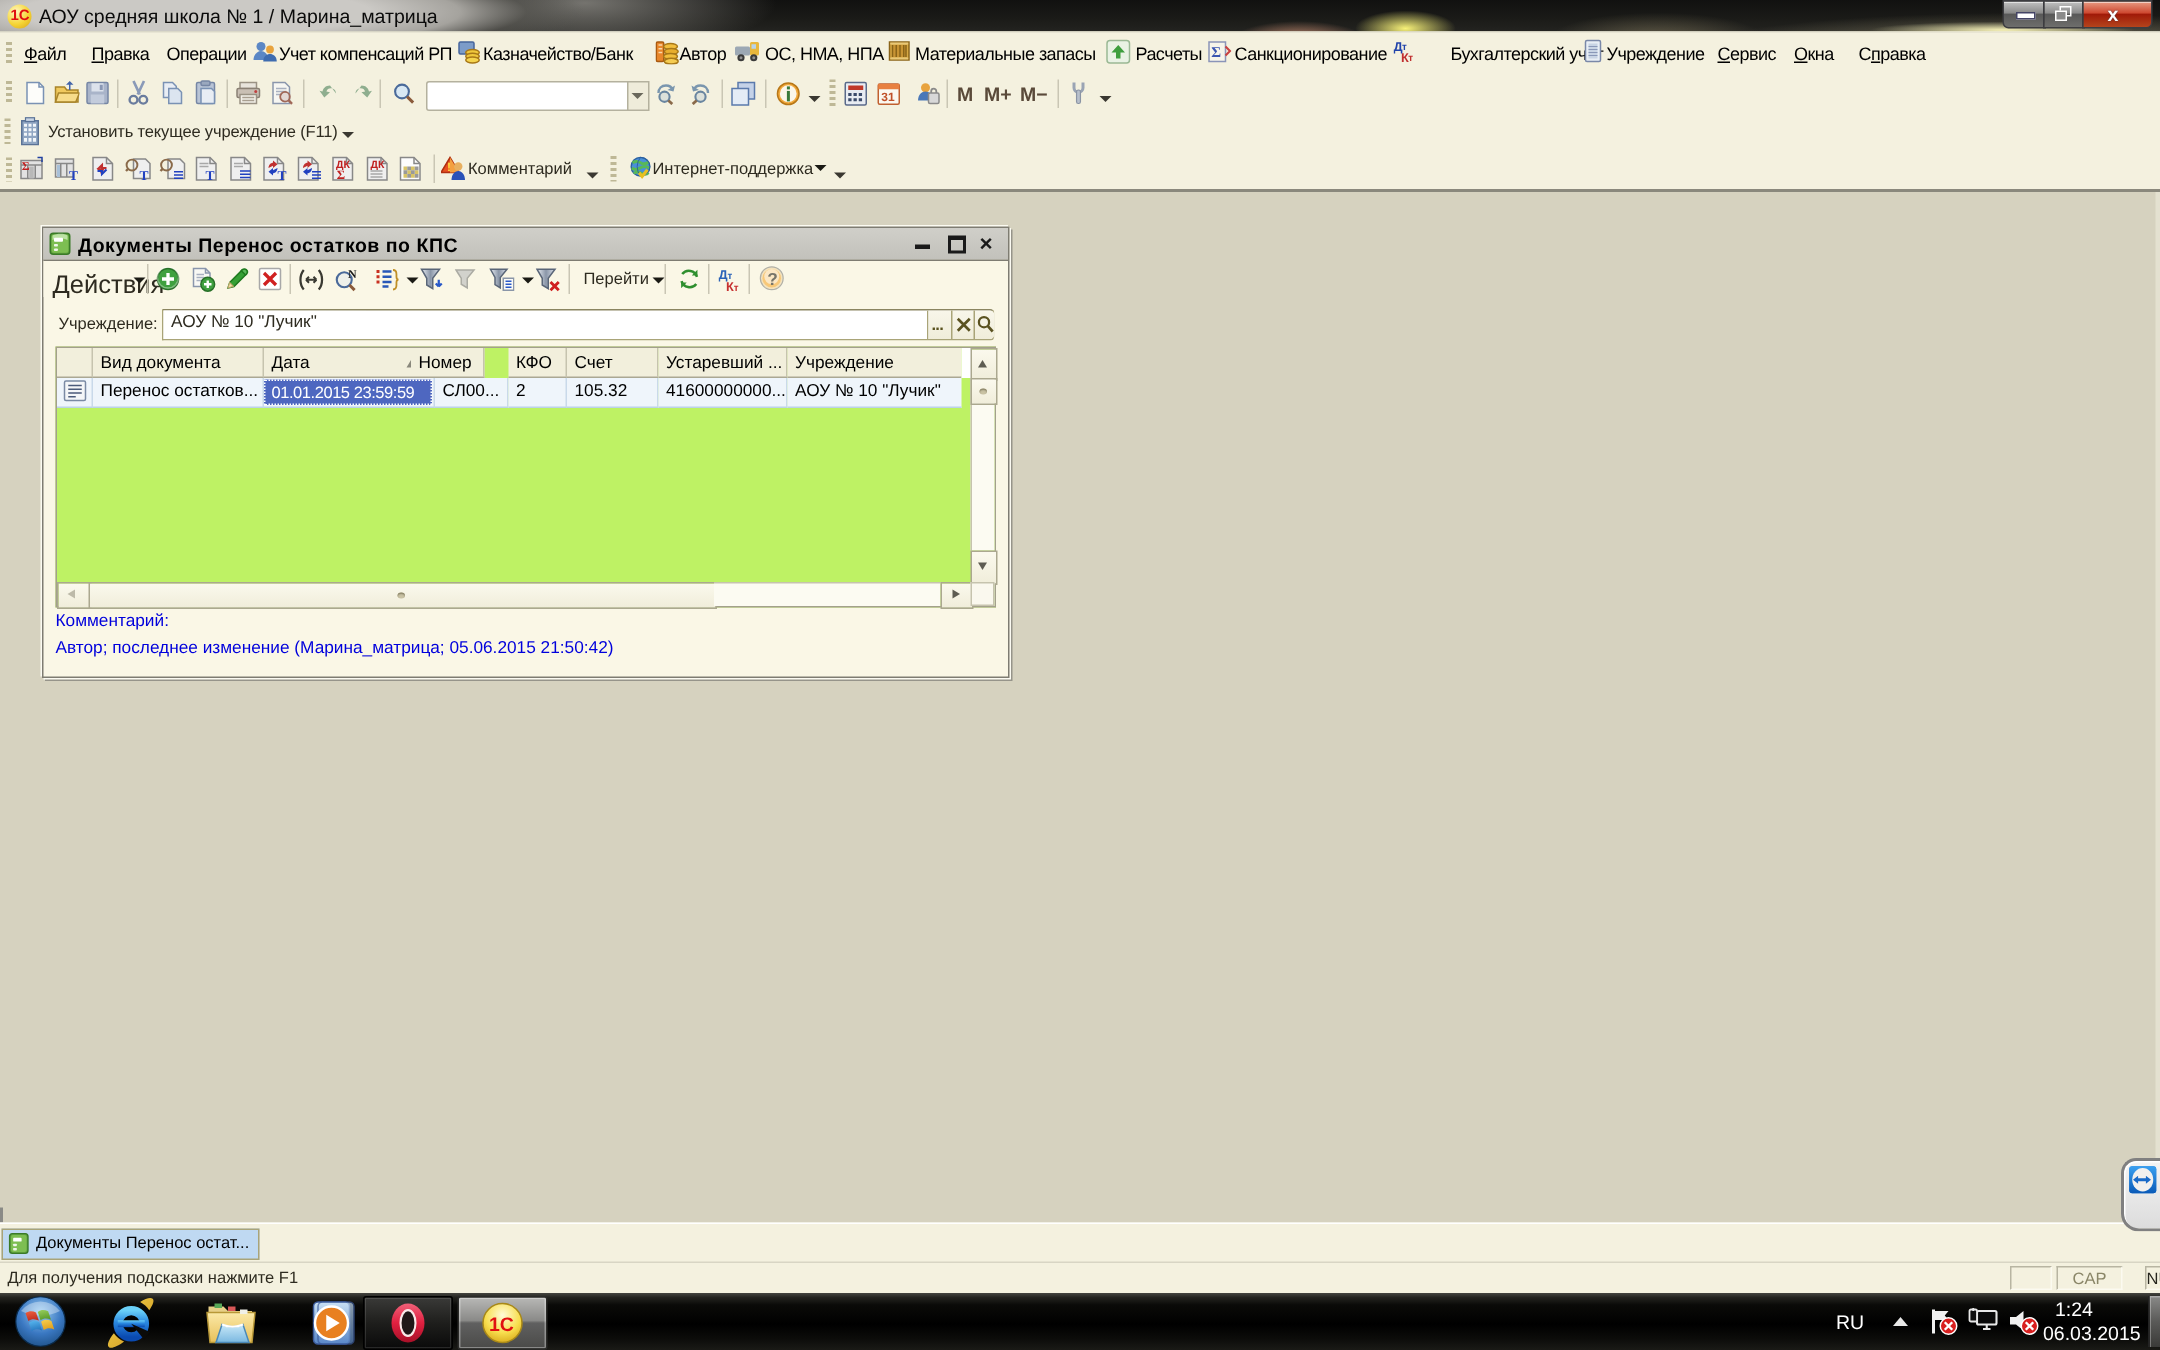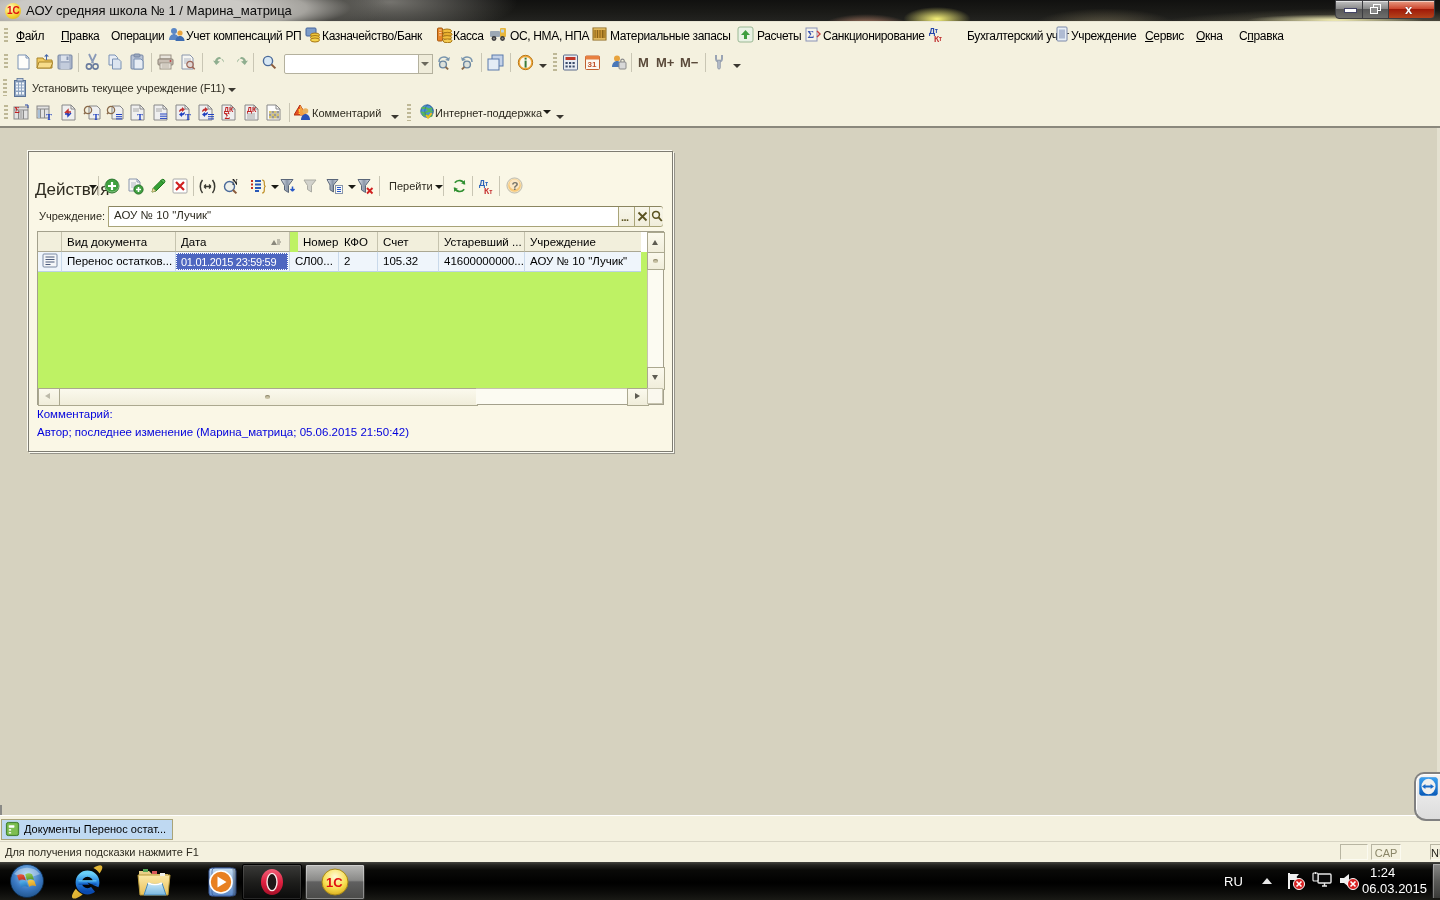--- a/index.html
+++ b/index.html
@@ -105,21 +105,21 @@
       </svg></div>
   <div class="mitem" style="left:322px;">Казначейство/Банк</div>
   <div class="mitem" style="left:437px;top:4px;"><svg width="16" height="17" viewBox="0 0 16 17">
         <rect x="0.5" y="2" width="5" height="13" rx="1" fill="#E8862A" stroke="#A85A10"></rect>
         <path d="M2 4h2.5M2 6.5h2.5M2 9h2.5" stroke="#F8D8A8" stroke-width="0.9"></path>
         <ellipse cx="10" cy="5" rx="4.6" ry="2" fill="#F2BE3C" stroke="#A87818"></ellipse>
         <ellipse cx="10.5" cy="8.3" rx="4.6" ry="2" fill="#E8AE2E" stroke="#A87818"></ellipse>
         <ellipse cx="10" cy="11.6" rx="4.6" ry="2" fill="#F2BE3C" stroke="#A87818"></ellipse>
         <ellipse cx="10.5" cy="14.8" rx="4.6" ry="1.9" fill="#F5CC52" stroke="#A87818"></ellipse>
       </svg></div>
-  <div class="mitem" style="left:453px;">Касса</div>
+  <div class="mitem" style="left:453px;">Автор</div>
   <div class="mitem" style="left:490px;top:5px;"><svg width="18" height="15" viewBox="0 0 18 15">
         <rect x="0" y="4" width="10" height="6" rx="1" fill="#9CA8B4"></rect>
         <rect x="10" y="1" width="6" height="9" rx="1" fill="#E8B73C"></rect>
         <rect x="11" y="2.5" width="3" height="3" fill="#B8D4E8"></rect>
         <circle cx="4" cy="11.5" r="2.4" fill="#3A3A3A"></circle>
         <circle cx="12.5" cy="11.5" r="2.4" fill="#3A3A3A"></circle>
         <circle cx="4" cy="11.5" r="1" fill="#909090"></circle>
         <circle cx="12.5" cy="11.5" r="1" fill="#909090"></circle>
       </svg></div>
   <div class="mitem" style="left:510px;">ОС, НМА, НПА</div>
@@ -413,20 +413,34 @@
     </svg>
   <div class="tbtxt" style="left:435px;top:7px;font-size:11px;">Интернет-поддержка</div>
   <div class="dd" style="left:543px;top:10px;border-top-color:#1A1A14;"></div>
   <div class="dd" style="left:556px;top:15px;"></div>
 </div>
 
 <div class="abs" id="workspace"></div>
 <div class="abs" id="rightedge"></div>
 
 <div class="abs" id="cw">
+  <div class="abs" id="cwtitle">
+     <svg style="position:absolute;left:3px;top:2px;" width="17" height="17" viewBox="0 0 17 17">
+        <rect x="1.5" y="1.5" width="13" height="14" rx="2" fill="#63A53F" stroke="#3A7A28"></rect>
+        <rect x="2.5" y="2.5" width="11" height="12" rx="1.5" fill="#7DBE52"></rect>
+        <path d="M3 3c3-1.5 8-1.5 10 0l0 3c-3-1.5-7-1.5-10 0z" fill="rgba(240,255,230,.55)"></path>
+        <rect x="4" y="4.5" width="6" height="2.6" rx="0.6" fill="#FFF"></rect>
+        <rect x="4" y="8.6" width="2.6" height="1.8" rx="0.5" fill="#EFF6EA"></rect>
+        <rect x="4" y="11.6" width="2.6" height="1.8" rx="0.5" fill="#EFF6EA"></rect>
+      </svg>
+     <div class="txt">Документы Перенос остатков по КПС</div>
+     <div style="position:absolute;left:581px;top:11px;width:10px;height:3px;background:#1A1A1A;"></div>
+     <div style="position:absolute;left:603px;top:5px;width:8px;height:7px;border:2px solid #1A1A1A;border-top-width:3px;"></div>
+     <div style="position:absolute;left:624px;top:2px;font-size:15px;font-weight:bold;color:#1A1A1A;">×</div>
+  </div>
   <div class="abs" id="cwtb">
      <div class="tbtxt" style="left:6px;top:6px;font-size:17px;">Действия</div>
      <div class="dd" style="left:60px;top:11px;border-top-color:#1A1A14;"></div>
      <div class="sep" style="left:69px;top:2px;height:20px;"></div>
      <svg class="abs" style="left:75px;top:4px;" width="16" height="16" viewBox="0 0 16 16">
         <circle cx="8" cy="8" r="7" fill="#3FA03F" stroke="#287028"></circle>
         <circle cx="8" cy="8" r="7" fill="none" stroke="rgba(255,255,255,.35)" stroke-width="1" transform="translate(0,-1)"></circle>
         <path d="M8 4v8M4 8h8" stroke="#FFF" stroke-width="2.2"></path>
       </svg>
      <svg class="abs" style="left:98px;top:4px;" width="17" height="17" viewBox="0 0 17 17">
@@ -526,21 +540,21 @@
      </div>
   </div>
   <div class="abs" id="tbl">
 
      <div class="th" style="left:0;width:24px;"></div>
      <div class="th" style="left:24px;width:114px;padding-left:5px;">Вид документа</div>
      <div class="th" style="left:138px;width:114px;padding-left:5px;">Дата<svg style="position:absolute;right:8px;top:5px;" width="12" height="10" viewBox="0 0 12 10">
           <path d="M2 8l3-5 3 5z" fill="#8A887C"></path>
           <path d="M8 3h3M8 5h4M8 7h3" stroke="#8A887C"></path>
         </svg></div>
-     <div class="th" style="left:260px;width:49px;padding-left:5px;">Номер</div>
+     <div class="th" style="left:236px;width:49px;padding-left:5px;">Номер</div>
      <div class="th" style="left:301px;width:39px;padding-left:5px;">КФО</div>
      <div class="th" style="left:340px;width:61px;padding-left:5px;">Счет</div>
      <div class="th" style="left:401px;width:86px;padding-left:5px;">Устаревший ...</div>
      <div class="th" style="left:487px;width:116px;padding-left:5px;border-right:none;">Учреждение</div>
      <div class="th" style="left:603px;width:7px;border-right:none;background:#FFF;border-bottom:none;"></div>
 
      <div class="td" style="left:0;width:24px;">
         <svg style="position:absolute;left:4px;top:1px;" width="16" height="15" viewBox="0 0 16 15">
           <rect x="1" y="1" width="14" height="13" rx="1" fill="#F4F6F8" stroke="#7A8AA4"></rect>
           <path d="M3.5 4h9M3.5 6.5h9M3.5 9h9M3.5 11.5h5" stroke="#4A5A7A" stroke-width="1"></path>
@@ -592,21 +606,21 @@
         <rect x="4" y="4.5" width="6" height="2.6" rx="0.6" fill="#FFF"></rect>
         <rect x="4" y="8.6" width="2.6" height="1.8" rx="0.5" fill="#EFF6EA"></rect>
         <rect x="4" y="11.6" width="2.6" height="1.8" rx="0.5" fill="#EFF6EA"></rect>
       </svg>
       <span style="position:absolute;left:22px;top:3px;font-size:11px;white-space:nowrap;">Документы Перенос остат...</span>
     </div>
 </div>
 <div class="abs" id="statusbar">
   <div class="tbtxt" style="left:5px;top:4px;font-size:11px;">Для получения подсказки нажмите F1</div>
   <div class="sbox" style="left:1340px;width:28px;"></div>
-  <div class="sbox" style="left:1371px;width:30px;color:#8A8668;">CAP</div>
+  <div class="sbox" style="left:1371px;width:44px;color:#8A8668;">CAP</div>
   <div class="sbox" style="left:1404px;width:14px;color:#26251E;margin-left:26px;">NUM</div>
 </div>
 <div class="abs" id="tvtab" style="left:1414px;top:772px;width:26px;height:45px;background:linear-gradient(180deg,#F4F4F4,#DCDCDC);border:2px solid #808080;border-right:none;border-radius:10px 0 0 12px;box-shadow:inset 1px 1px 0 #FFF;">
   <svg style="position:absolute;left:3px;top:3px;" width="19" height="19" viewBox="0 0 19 19">
       <rect x="0.5" y="0.5" width="18" height="18" rx="2" fill="#1A7AD8"></rect>
       <rect x="0.5" y="0.5" width="18" height="18" rx="2" fill="url(#tvg)"></rect>
       <defs>
         <linearGradient id="tvg" x1="0" y1="0" x2="0" y2="1">
           <stop offset="0" stop-color="#3AA0F0"></stop>
           <stop offset="1" stop-color="#0A5AB8"></stop>

